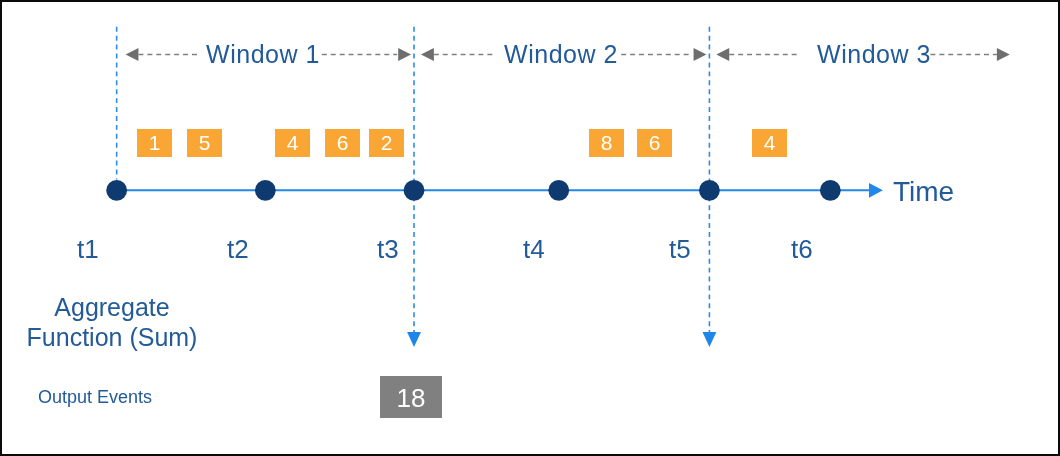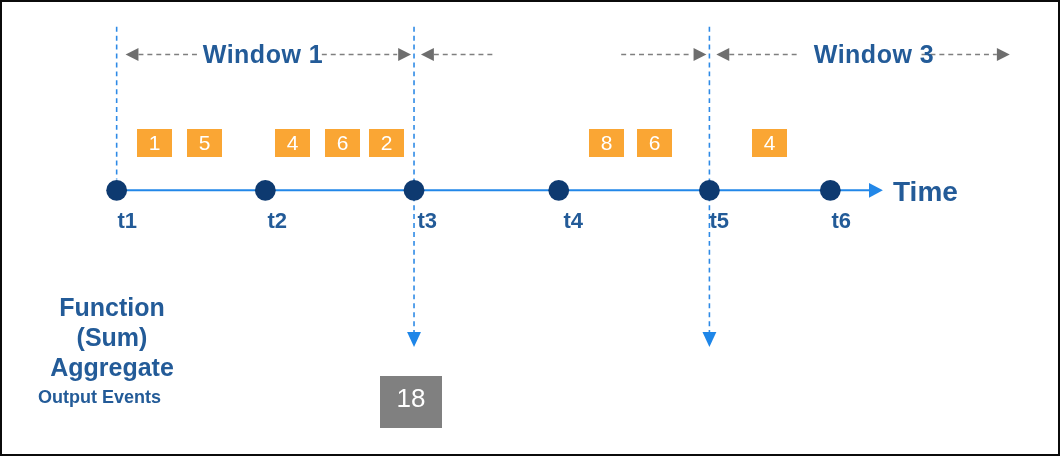--- a/index.html
+++ b/index.html
@@ -12,37 +12,37 @@
     background: #ffffff;
     font-family: "Liberation Sans", "DejaVu Sans", sans-serif;
     overflow: hidden;
   }
   .lines-layer {
     position: absolute;
     left: 0; top: 0;
     width: 100%; height: 100%;
     z-index: 1;
   }
-  .txt { position: absolute; z-index: 2; color: #235B98; font-weight: 700; }
+  .txt { position: absolute; z-index: 2; color: #235B98; font-weight: 400; }
   .window-label {
     top: 38px;
     width: 200px;
     text-align: center;
     font-size: 25px;
     letter-spacing: 0.5px;
   }
   .time-label {
     left: 891px; top: 174px;
     font-size: 28px;
   }
   .tick-label {
-    top: 206px;
+    top: 232px;
     width: 60px;
-    text-align: right;
-    font-size: 22px;
+    text-align: left;
+    font-size: 26px;
   }
   .event-box {
     position: absolute;
     z-index: 2;
     top: 127px;
     width: 35px;
     height: 28px;
     line-height: 28px;
     text-align: center;
     background: #FAA634;
@@ -59,21 +59,21 @@
   }
   .output-label {
     left: 36px; top: 385px;
     font-size: 18px;
   }
   .output-box {
     position: absolute;
     z-index: 2;
     top: 374px;
     width: 62px;
-    height: 52px;
+    height: 42px;
     line-height: 45px;
     text-align: center;
     background: #808080;
     color: #ffffff;
     font-size: 26px;
     font-weight: 300;
   }
 </style>
 </head>
 <body>
@@ -115,20 +115,21 @@
 
     <circle cx="113" cy="190" r="10.5" fill="#0E3A70"></circle>
     <circle cx="263" cy="190" r="10.5" fill="#0E3A70"></circle>
     <circle cx="413" cy="190" r="10.5" fill="#0E3A70"></circle>
     <circle cx="559" cy="190" r="10.5" fill="#0E3A70"></circle>
     <circle cx="711" cy="190" r="10.5" fill="#0E3A70"></circle>
     <circle cx="833" cy="190" r="10.5" fill="#0E3A70"></circle>
   </svg>
 
   <div class="txt window-label" style="left:161px">Window 1</div>
+  <div class="txt window-label" style="left:459px">Window 2</div>
   <div class="txt window-label" style="left:772px">Window 3</div>
 
   <div class="event-box" style="left:135px">1</div>
   <div class="event-box" style="left:185px">5</div>
   <div class="event-box" style="left:273px">4</div>
   <div class="event-box" style="left:323px">6</div>
   <div class="event-box" style="left:367px">2</div>
   <div class="event-box" style="left:587px">8</div>
   <div class="event-box" style="left:635px">6</div>
   <div class="event-box" style="left:750px">4</div>
@@ -136,20 +137,20 @@
   <div class="txt time-label">Time</div>
 
   <div class="txt tick-label" style="left:75px">t1</div>
   <div class="txt tick-label" style="left:225px">t2</div>
   <div class="txt tick-label" style="left:375px">t3</div>
   <div class="txt tick-label" style="left:521px">t4</div>
   <div class="txt tick-label" style="left:667px">t5</div>
   <div class="txt tick-label" style="left:789px">t6</div>
 
   <div class="txt aggregate-label">
+    <div>Aggregate</div>
     <div>Function (Sum)</div>
-    <div>Aggregate</div>
   </div>
   <div class="txt output-label">Output Events</div>
 
   <div class="output-box" style="left:378px">18</div>
 
 </div>
 
 </body></html>

